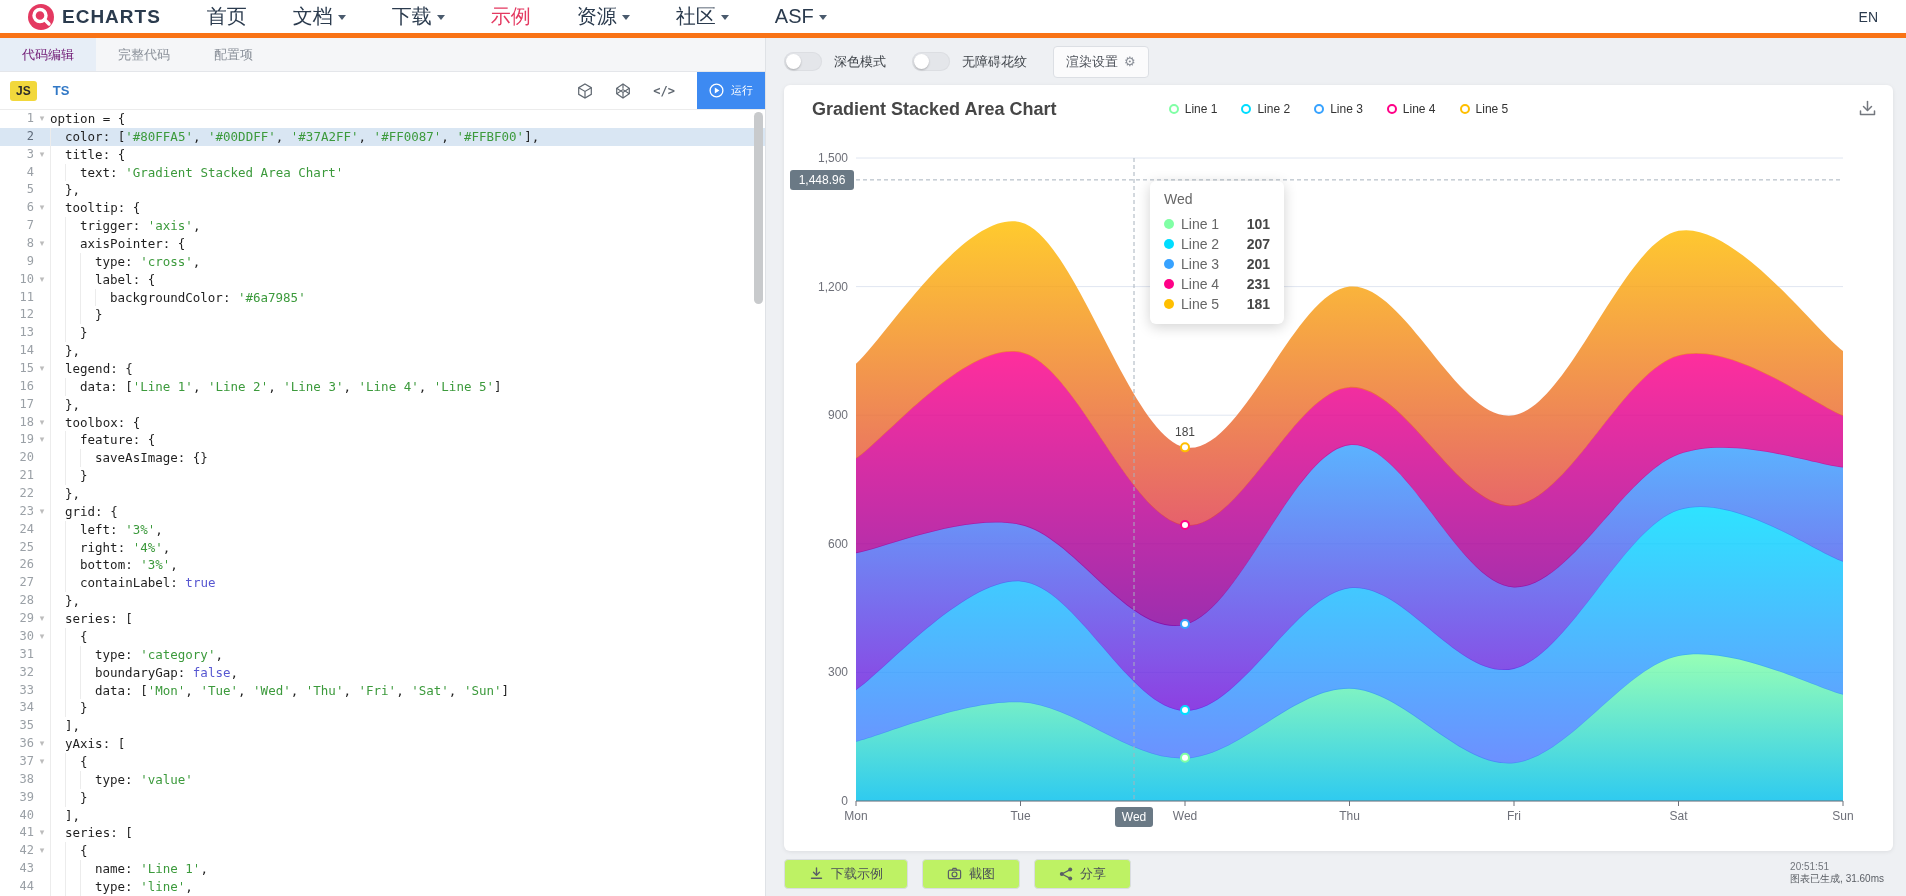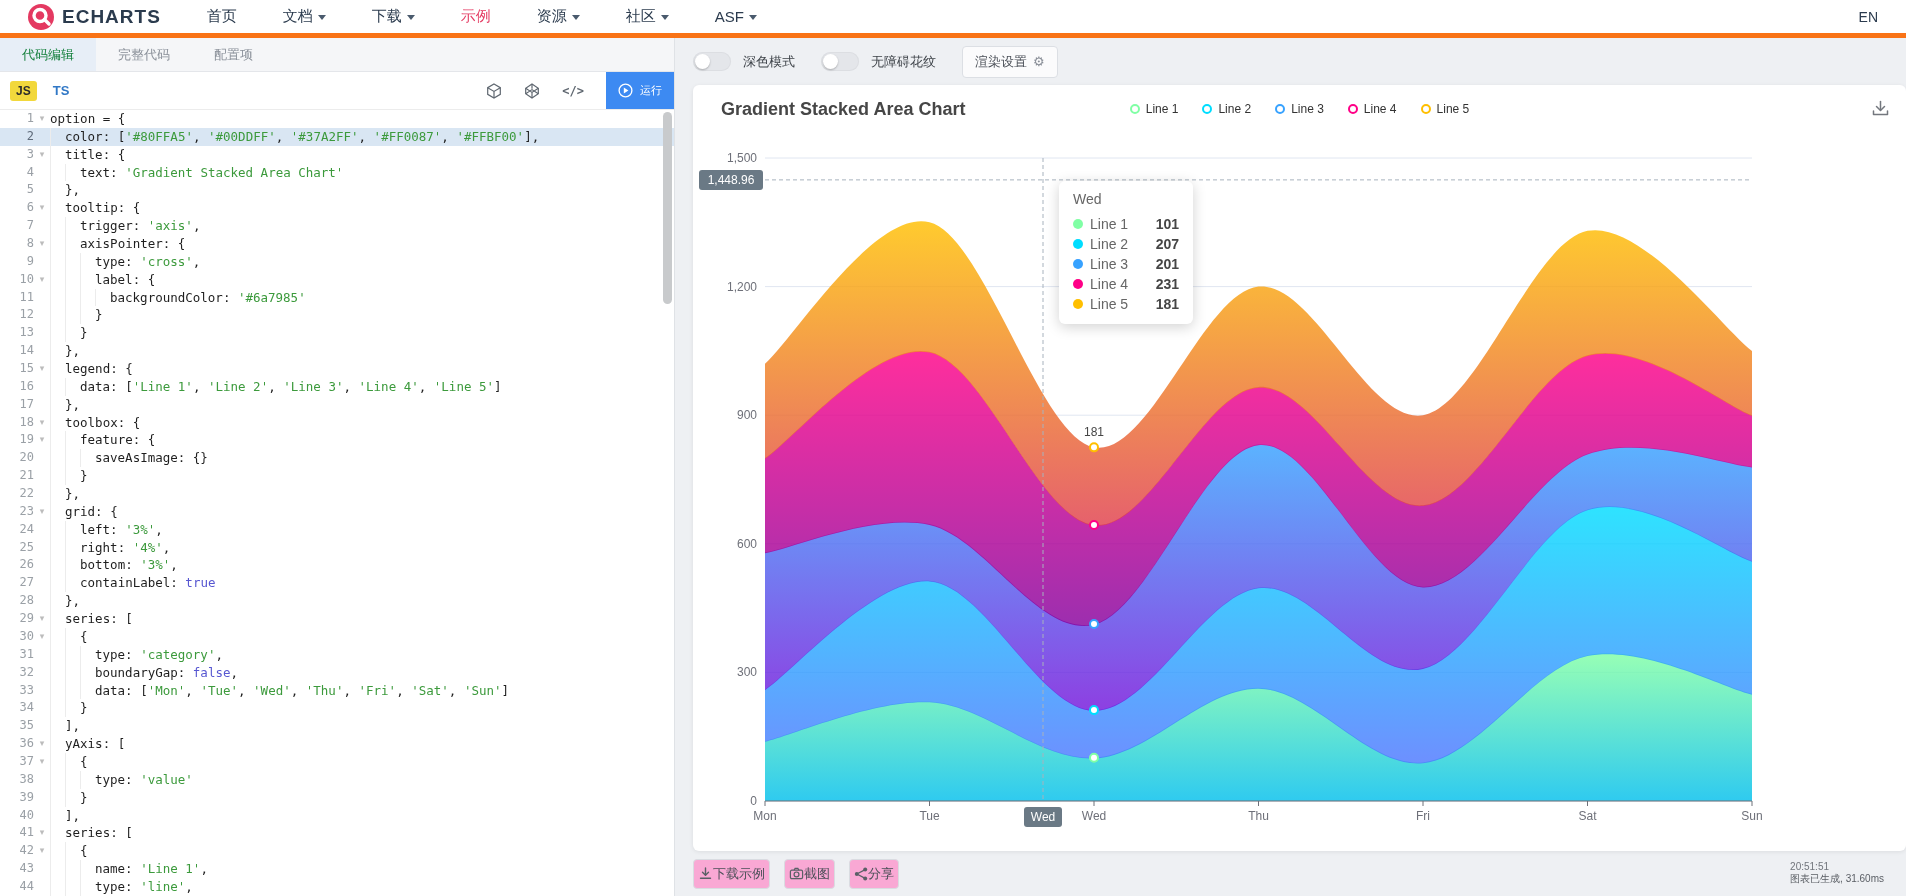--- a/index.html
+++ b/index.html
@@ -5,34 +5,34 @@
   * { margin:0; padding:0; box-sizing:border-box; }
   html,body { width:1906px; height:896px; overflow:hidden; background:#fff;
               font-family:"Liberation Sans", sans-serif; }
 
   
   .navbar { height:38px; background:#fff; border-bottom:5px solid #f97316;
             display:flex; align-items:center; padding:0 28px; }
   .logo { display:flex; align-items:center; gap:8px; margin-right:46px; }
   .logo-text { font-size:19px; font-weight:800; color:#2b3b4e; letter-spacing:1px; }
   .nav-items { display:flex; align-items:center; gap:46px; }
-  .nav-item { font-size:15px; color:#2b3b4e; display:flex; align-items:center; gap:5px; cursor:pointer; }
+  .nav-item { font-size:20px; color:#2b3b4e; display:flex; align-items:center; gap:5px; cursor:pointer; }
   .nav-item.active { color:#e43961; }
   .caret { width:0; height:0; border-left:4px solid transparent; border-right:4px solid transparent;
            border-top:5px solid #4a5a6d; margin-top:2px; }
   .nav-right { margin-left:auto; font-size:14px; color:#2b3b4e; }
 
   
   .main { display:flex; height:858px; }
   .left-panel { width:766px; background:#fff; border-right:1px solid #dfe2e6;
                 display:flex; flex-direction:column; }
 
   .tab-bar { height:34px; background:#f5f6f8; border-bottom:1px solid #e4e6ea; display:flex; }
   .tab { padding:0 22px; font-size:13px; color:#8a9099; display:flex; align-items:center; cursor:pointer; }
-  .tab.active { background:#e7eef7; color:#15803d; }
+  .tab.active { background:#e7eef7; color:#701a75; }
 
   .editor-toolbar { height:38px; display:flex; align-items:center; padding-left:10px;
                     border-bottom:1px solid #ececec; }
   .js-badge { background:#f2d83c; color:#2c2c2c; font-weight:bold; font-size:12px;
               padding:3px 6px; border-radius:3px; cursor:pointer; }
   .ts-label { color:#3178c6; font-weight:bold; font-size:13px; margin-left:16px; cursor:pointer; }
   .toolbar-right { margin-left:auto; display:flex; align-items:center; height:100%; }
   .tb-icon { margin-right:22px; color:#5f6770; display:flex; align-items:center; cursor:pointer; }
   .code-glyph { font-family:"DejaVu Sans Mono", monospace; font-size:12px; font-weight:bold; color:#5f6770; }
   .run-btn { height:100%; background:#3d8af2; color:#fff; font-size:11px;
@@ -60,43 +60,43 @@
   .switch { width:38px; height:19px; background:#e4e6ea; border-radius:10px; position:relative;
             cursor:pointer; flex:none; box-shadow:inset 0 0 0 1px #dcdee2; }
   .knob { position:absolute; left:2px; top:2px; width:15px; height:15px; border-radius:50%;
           background:#fff; box-shadow:0 1px 2px rgba(0,0,0,.25); }
   .switch-label { font-size:13px; color:#3d4248; margin-right:14px; }
   .settings-btn { background:#fbfbfc; border:1px solid #dcdfe4; border-radius:4px; padding:6px 12px;
                   font-size:13px; color:#4a4f57; display:flex; align-items:center; gap:6px; cursor:pointer; }
   .gear { color:#8a8f98; font-size:13px; }
 
   
-  .chart-card { margin-left:18px; width:1213px; height:766px; background:#fff; border-radius:6px;
+  .chart-card { margin-left:18px; width:1109px; height:766px; background:#fff; border-radius:6px;
                 box-shadow:0 1px 4px rgba(0,0,0,.08); position:relative;text-decoration:underline; }
   .chart-title { position:absolute; left:28px; top:14px; font-size:18px; font-weight:bold; color:#464646; }
   .legend { position:absolute; left:0; right:0; top:17px; display:flex; justify-content:center;
             gap:24px; pointer-events:none; }
   .legend-item { display:flex; align-items:center; gap:6px; pointer-events:auto; cursor:pointer; }
   .legend-ring { width:10px; height:10px; border-radius:50%; background:#fff; border:2px solid #000; }
   .legend-label { font-size:12px; color:#333; }
   .save-icon { position:absolute; right:16px; top:14px; cursor:pointer; }
   .chart-svg { position:absolute; left:0; top:0; }
 
   .echarts-tooltip { position:absolute; left:366px; top:96px; width:134px; background:#fff;
                      border-radius:6px; box-shadow:0 3px 14px rgba(0,0,0,.18); padding:10px 14px; z-index:5; }
   .tt-header { font-size:14px; color:#666; margin-bottom:7px; }
   .tt-row { display:flex; align-items:center; font-size:14px; color:#666; height:20px; }
   .tt-dot { width:10px; height:10px; border-radius:50%; margin-right:7px; flex:none; }
   .tt-val { margin-left:auto; font-weight:bold; color:#464646; }
 
   
   .bottom-bar { flex:1; display:flex; align-items:center; padding:0 18px; gap:14px; }
-  .action-btn { background:#f9a8d4; border:1px solid #d9dce1; border-radius:4px; height:30px;
-                padding:0 4px; font-size:13px; color:#4a4f57; display:flex; align-items:center;
-                cursor:pointer; }
+  .action-btn { background:#bef264; border:1px solid #d9dce1; border-radius:4px; height:30px;
+                padding:0 24px; font-size:13px; color:#4a4f57; display:flex; align-items:center;
+                gap:7px; cursor:pointer; }
   .status { margin-left:auto; font-size:10px; color:#71757c; display:flex; padding-right:4px;flex-direction:column; }
   .status .gen { color:#5a5e64; }
 </style>
 </head>
 <body>
 
 <header class="navbar">
   <div class="logo">
     <svg width="26" height="26" viewBox="0 0 26 26">
       <circle cx="13" cy="13" r="13" fill="#e43961"></circle>

